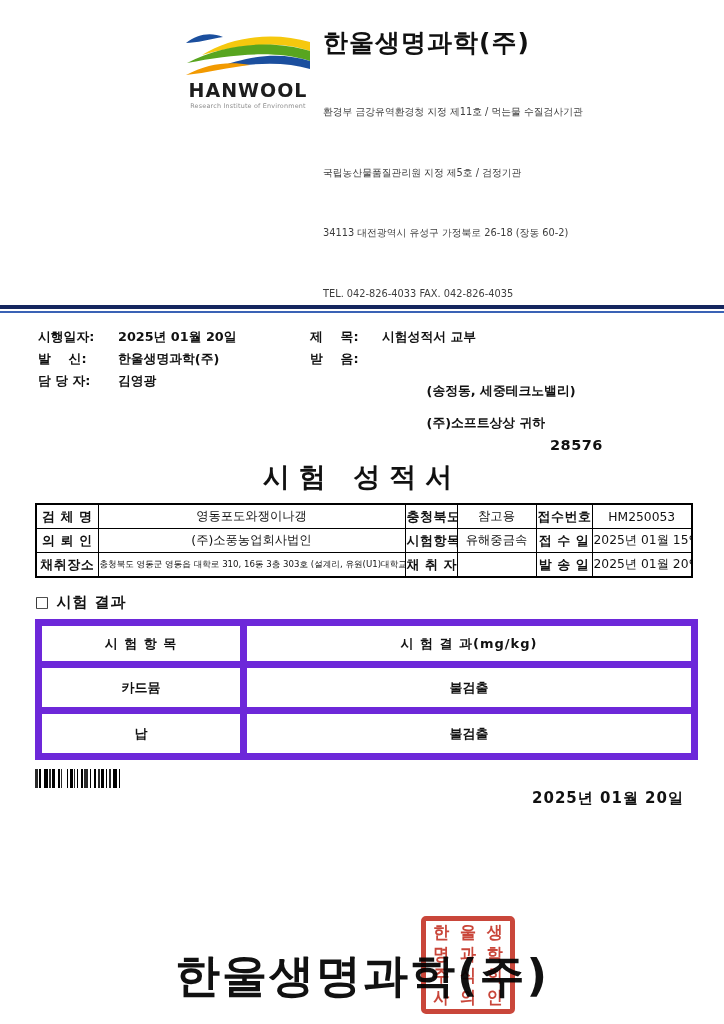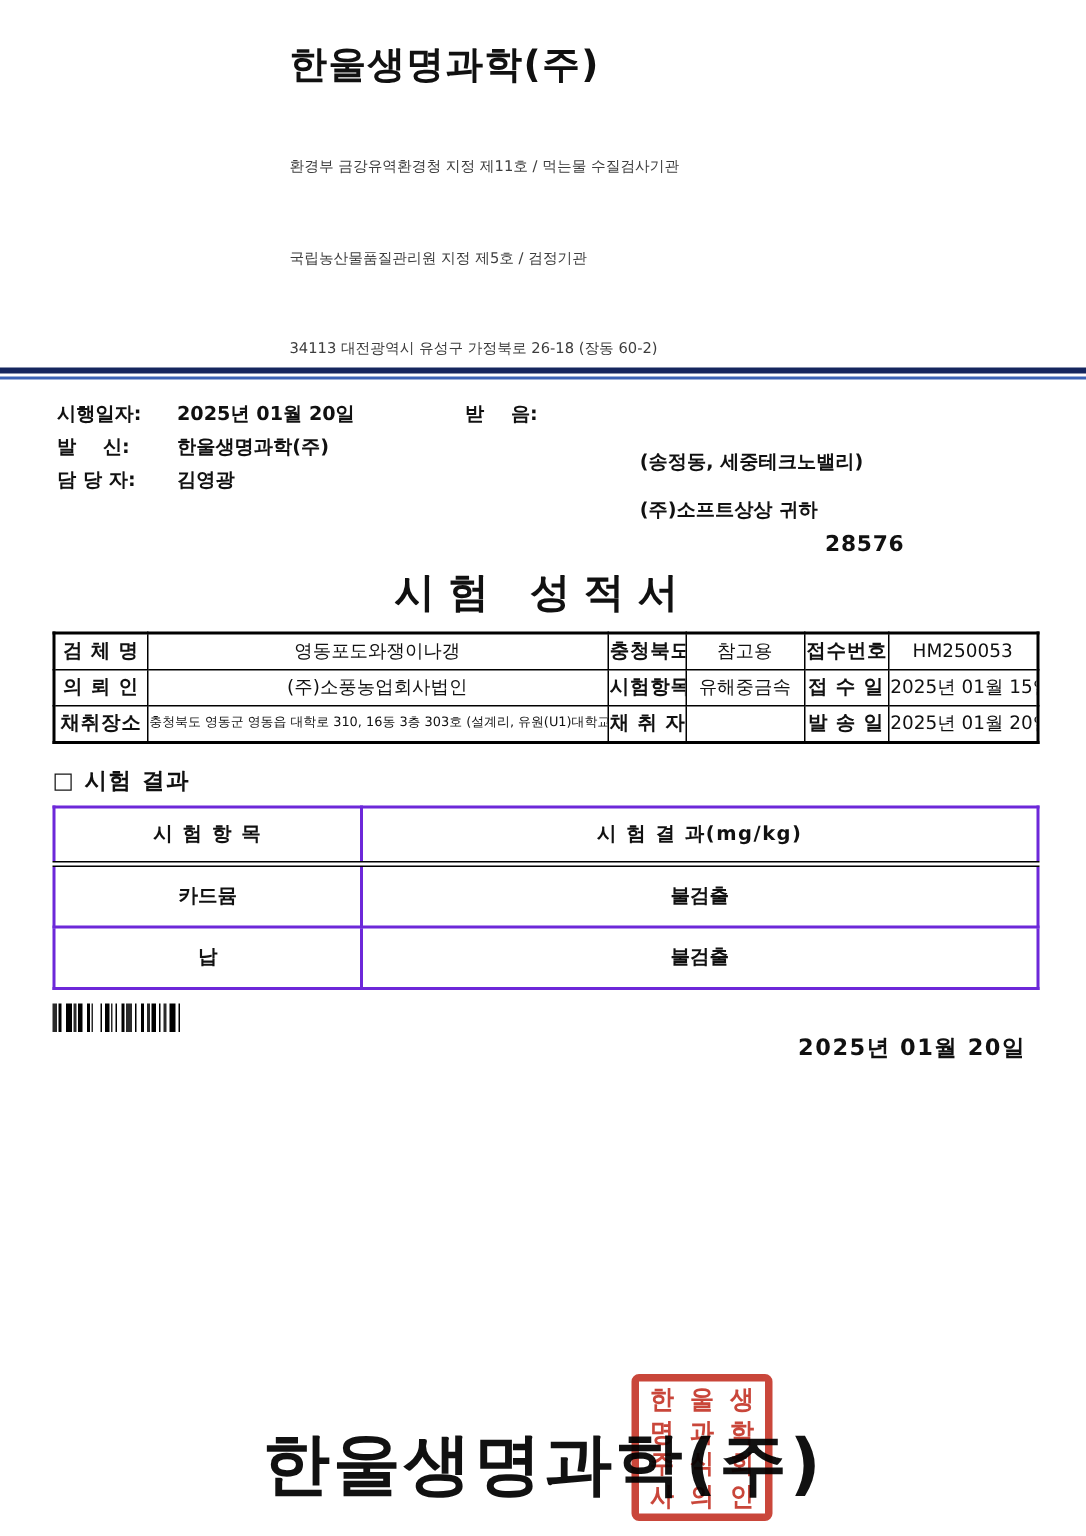--- a/index.html
+++ b/index.html
@@ -34,21 +34,21 @@
   table.info{border-collapse:collapse;margin:8px 0 0 35px;width:656px;table-layout:fixed;
     border:2px solid #000;}
   table.info td{border:1px solid #000;height:23px;text-align:center;padding:0 1px;
     overflow:hidden;white-space:nowrap;font-size:12.3px;font-weight:500;}
   table.info td.lbl{font-weight:bold;font-size:13px;letter-spacing:.5px;}
   table.info td.small{font-size:8.6px;}
   
   .section-title{margin:15px 0 0 35px;font-size:15px;font-weight:bold;letter-spacing:1px;}
   table.results{border-collapse:collapse;margin:7px 0 0 35px;width:656px;table-layout:fixed;
     border:2px solid #000;}
-  table.results td{border:2px solid #6d28d9;text-align:center;font-weight:bold;}
+  table.results td{border:7px solid #6d28d9;text-align:center;font-weight:bold;}
   table.results tr.head td{height:33px;font-size:13px;letter-spacing:1px;border-bottom:4px double #000;}
   table.results tr.data td{height:37px;font-size:13px;}
   
   .notes{margin:25px 36px 0 35px;}
   .note{font-size:12.2px;font-weight:bold;line-height:16px;margin-bottom:10px;letter-spacing:-.2px;}
   
   .barcode{margin:9px 0 0 35px;height:19px;display:flex;align-items:stretch;}
   .barcode i{display:block;height:100%;}
   .issue-date{text-align:right;margin:1px 40px 0 0;font-size:15px;font-weight:bold;letter-spacing:1px;}
   
@@ -59,45 +59,61 @@
     grid-template-columns:repeat(3,1fr);align-content:space-between;padding:2px;opacity:.92;}
   .seal span{color:#c5372a;font-weight:bold;font-size:16px;line-height:19px;text-align:center;
     transform:scaleY(1.08);}
 </style>
 </head>
 <body>
 
 <div class="page">
 
   <div class="header">
+    <div class="logo-block">
+      <svg class="logo-waves" width="128" height="50" viewBox="0 0 128 50">
+        <path d="M2 15 C 13 6, 27 4, 39 9 C 27 11, 12 15, 2 15 Z" fill="#1b4f9e"></path>
+        <path d="M18 27 C 50 7, 92 4, 126 14 L126 23 C 94 12, 54 17, 18 27 Z" fill="#f6c80e"></path>
+        <path d="M3 35 C 44 14, 90 12, 126 23 L126 33 C 92 22, 48 26, 3 35 Z" fill="#58a51f"></path>
+        <path d="M30 41 C 70 25, 100 25, 126 33 L126 41 C 100 33, 68 35, 30 41 Z" fill="#1b4f9e"></path>
+        <path d="M2 47 C 24 35, 46 33, 66 37 C 46 39, 22 45, 2 47 Z" fill="#f29a00"></path>
+      </svg>
+      <div class="logo-brand">HANWOOL</div>
+      <div class="logo-tagline">Research Institute of Environment</div>
+    </div>
     <div class="company-block">
       <div class="company-name">한울생명과학(주)</div>
       <div class="company-line">환경부 금강유역환경청 지정 제11호 / 먹는물 수질검사기관</div>
       <div class="company-line">국립농산물품질관리원 지정 제5호 / 검정기관</div>
       <div class="company-line">34113 대전광역시 유성구 가정북로 26-18 (장동 60-2)</div>
+      <div class="company-line">TEL. 042-826-4033  FAX. 042-826-4035</div>
     </div>
   </div>
   <div class="rule"></div>
 
   <div class="doc-info">
     <div class="di-left">
       <div class="kv">
         <span class="k">시행일자:</span>
         <span class="v">2025년 01월 20일</span>
       </div>
       <div class="kv">
         <span class="k">발    신:</span>
         <span class="v">한울생명과학(주)</span>
       </div>
       <div class="kv">
         <span class="k">담 당 자:</span>
         <span class="v">김영광</span>
       </div>
     </div>
     <div class="di-right">
+      <div class="kv kv-r">
+        <span class="k">제    목:</span>
+        <span class="v">시험성적서 교부</span>
+      </div>
       <div class="kv kv-r recipient">
         <span class="k">받    음:</span>
         <span class="v"><br>
           <span>(송정동, 세중테크노밸리)</span><br>
           <span>(주)소프트상상 귀하</span></span>
       </div>
       <div class="ref-num">28576</div>
     </div>
   </div>
 

